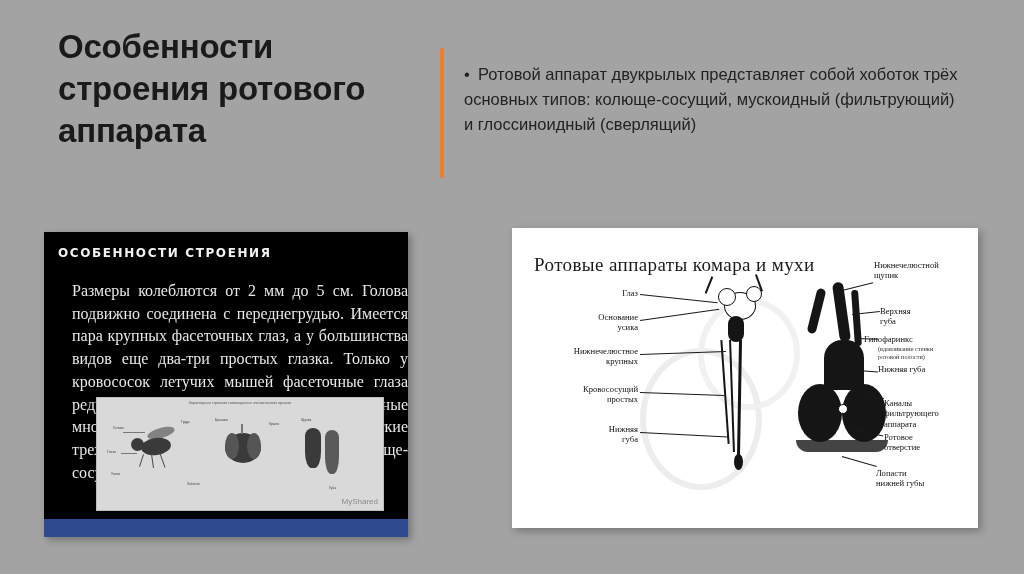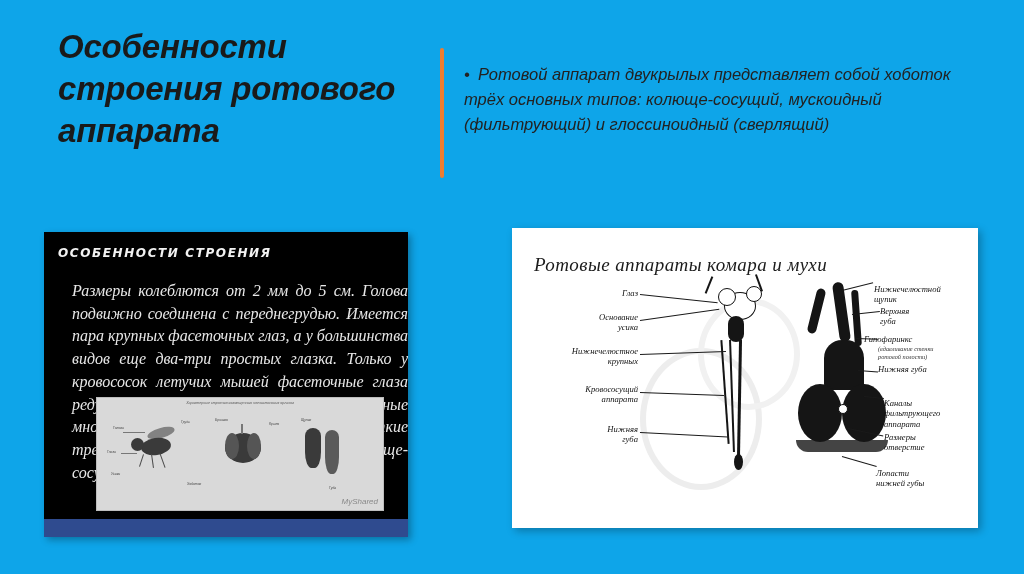--- a/index.html
+++ b/index.html
@@ -10,22 +10,21 @@
   body {
     width: 1024px;
     height: 574px;
     position: relative;
     font-family: "Liberation Sans", sans-serif;
     overflow: hidden;
   }
   .slide {
     position: absolute;
     inset: 0;
-    background: #0ea5e9;
-    font-style: italic;
+    background: #a3a3a3;
   }
 
   
   .title {
     position: absolute;
     left: 58px;
     top: 26px;
     width: 360px;
     font-size: 33px;
     line-height: 1.28;
@@ -285,49 +284,49 @@
 
     <div class="r-label left-al" style="left:38px;top:84px;width:88px;">Основание
 усика</div>
     <div class="lead" style="left:128px;top:92px;width:80px;transform:rotate(-8deg);"></div>
 
     <div class="r-label left-al" style="left:14px;top:118px;width:112px;">Нижнечелюстное
 крупных</div>
     <div class="lead" style="left:128px;top:126px;width:86px;transform:rotate(-2deg);"></div>
 
     <div class="r-label left-al" style="left:26px;top:156px;width:100px;">Кровососущий
-аппарата</div>
+простых</div>
     <div class="lead" style="left:128px;top:164px;width:84px;transform:rotate(2deg);"></div>
 
     <div class="r-label left-al" style="left:50px;top:196px;width:76px;">Нижняя
 губа</div>
     <div class="lead" style="left:128px;top:204px;width:88px;transform:rotate(3deg);"></div>
 
-    <div class="r-label right-al" style="left:362px;top:56px;width:104px;">Нижнечелюстной
+    <div class="r-label right-al" style="left:362px;top:32px;width:104px;">Нижнечелюстной
 щупик</div>
     <div class="lead" style="left:330px;top:62px;width:32px;transform:rotate(-14deg);"></div>
 
     <div class="r-label right-al" style="left:368px;top:78px;width:92px;">Верхняя
 губа</div>
     <div class="lead" style="left:340px;top:86px;width:28px;transform:rotate(-6deg);"></div>
 
     <div class="r-label right-al" style="left:352px;top:106px;width:98px;">Гипофаринкс</div>
     <div class="r-label right-al small" style="left:366px;top:117px;width:98px;">(вдавливание стенки
 ротовой полости)</div>
     <div class="lead" style="left:344px;top:110px;width:22px;transform:rotate(2deg);"></div>
 
     <div class="r-label right-al" style="left:366px;top:136px;width:98px;">Нижняя губа</div>
     <div class="lead" style="left:346px;top:142px;width:20px;transform:rotate(4deg);"></div>
 
     <div class="r-label right-al" style="left:372px;top:158px;width:92px;margin-top:12px;">Каналы
 фильтрующего
 аппарата</div>
     <div class="lead" style="left:352px;top:168px;width:20px;transform:rotate(6deg);"></div>
 
-    <div class="r-label right-al" style="left:372px;top:204px;width:92px;">Размеры
+    <div class="r-label right-al" style="left:372px;top:204px;width:92px;">Ротовое
 отверстие</div>
     <div class="lead" style="left:336px;top:200px;width:36px;transform:rotate(12deg);"></div>
 
     <div class="r-label right-al" style="left:364px;top:240px;width:96px;">Лопасти
 нижней губы</div>
     <div class="lead" style="left:330px;top:228px;width:36px;transform:rotate(16deg);"></div>
   </div>
 
 </div>
 

